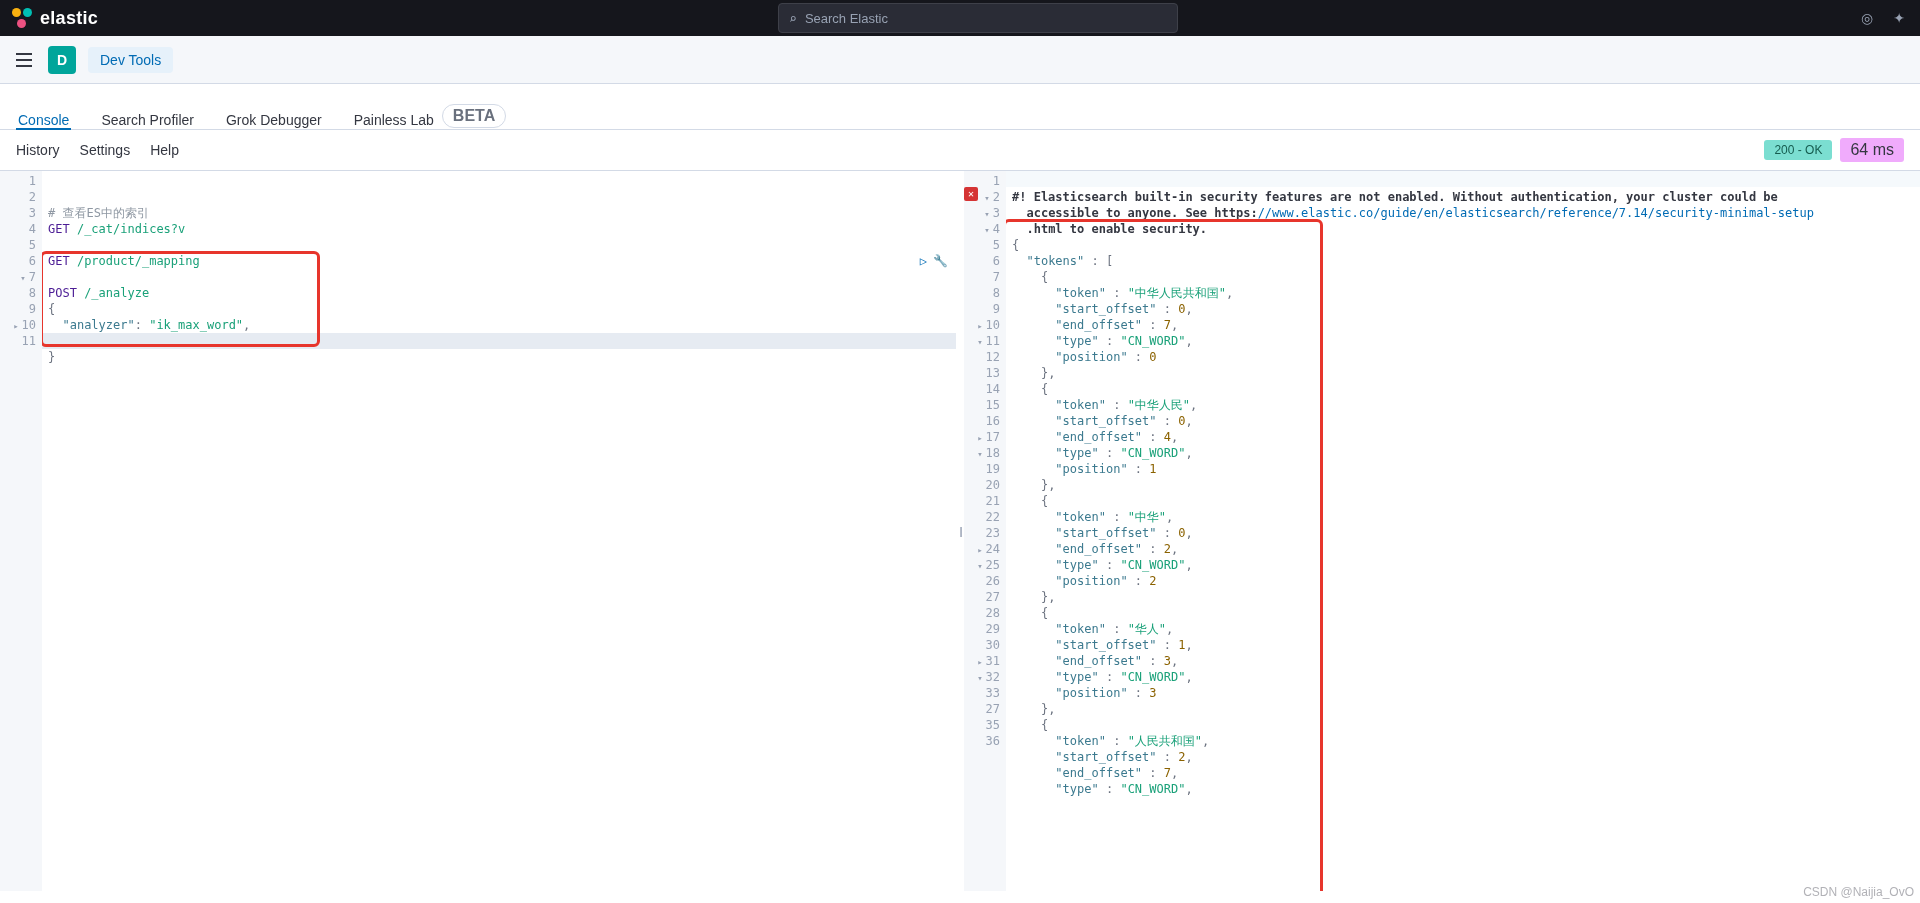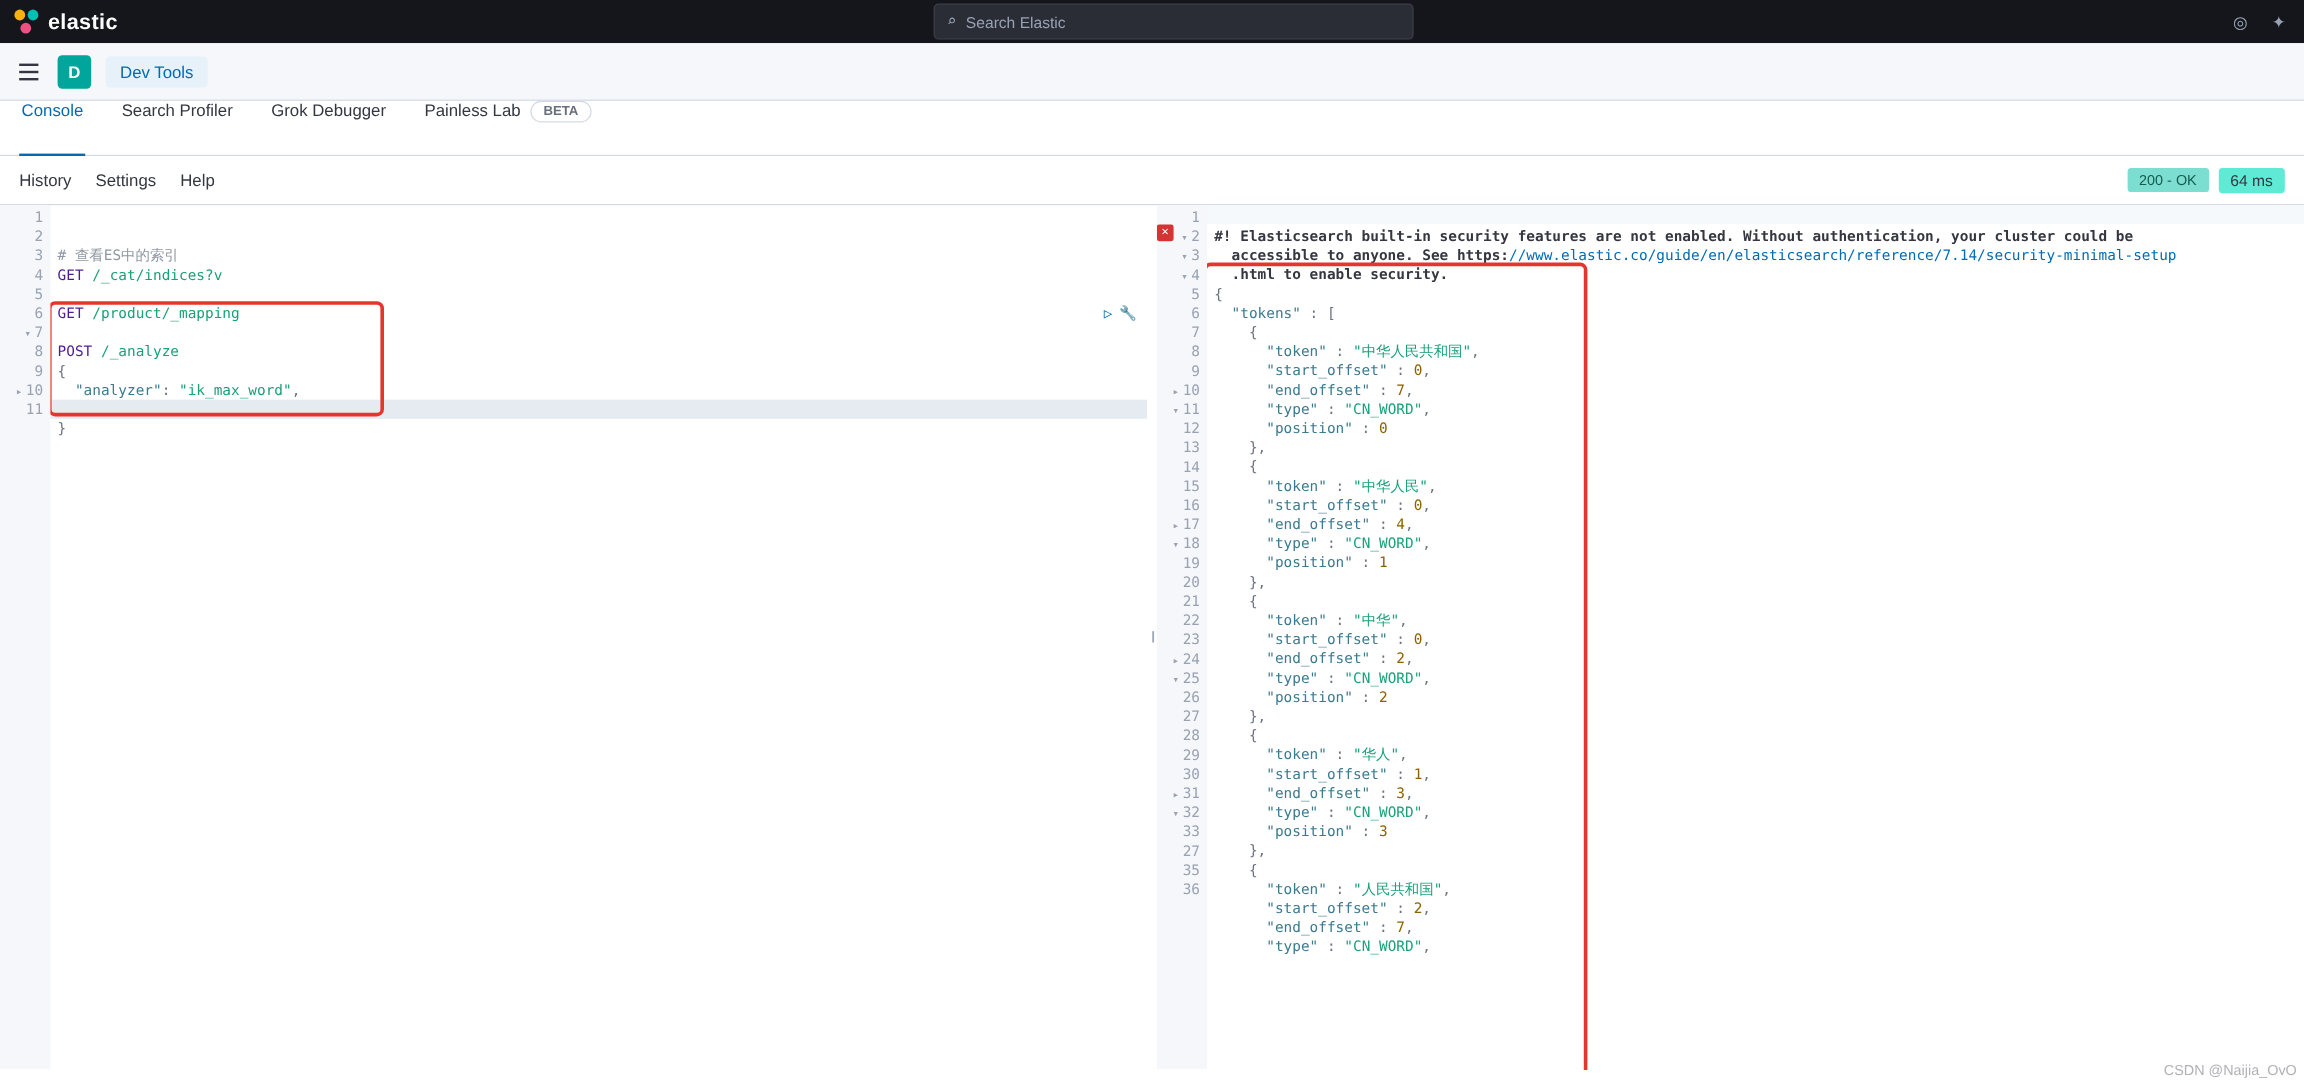--- a/index.html
+++ b/index.html
@@ -15,28 +15,28 @@
 .header-center { flex: 1; display: flex; justify-content: center; }
 .search-box { width: 400px; height: 30px; background: #2a2c36; border: 1px solid #3e4049; border-radius: 4px; display: flex; align-items: center; padding: 0 10px; color: #98a2b3; font-size: 13px; gap: 8px; }
 .header-right { display: flex; gap: 14px; align-items: center; color: #98a2b3; }
 .hr-icon { width: 18px; height: 18px; display: flex; align-items: center; justify-content: center; }
 .subheader { height: 48px; background: #f5f7fa; border-bottom: 1px solid #d3dae6; display: flex; align-items: center; padding: 0 12px; gap: 12px; }
 .hamburger { width: 24px; height: 24px; display: flex; flex-direction: column; justify-content: center; gap: 4px; cursor: pointer; padding: 0 4px; }
 .hamburger span { height: 2px; background: #343741; }
 .avatar-sq { width: 28px; height: 28px; background: #00a59b; border-radius: 4px; color: #fff; font-weight: 600; display: flex; align-items: center; justify-content: center; }
 .crumb-badge { background: #e6f1fa; color: #006bb4; padding: 5px 12px; border-radius: 4px; font-size: 14px; }
 .tabbar { border-bottom: 1px solid #d3dae6; display: flex; padding: 0 16px; gap: 28px; align-items: center; height: 46px; }
-.tab { padding: 0 2px; height: 46px; display: flex; align-items: flex-start; color: #343741; cursor: pointer; border-bottom: 2px solid transparent; gap: 8px; }
+.tab { padding: 0 2px; height: 46px; display: flex; align-items: flex-end; color: #343741; cursor: pointer; border-bottom: 2px solid transparent; gap: 8px; }
 .tab.active { color: #006bb4; border-bottom-color: #006bb4; font-weight: 500; }
-.beta { border: 1px solid #d3dae6; border-radius: 14px; padding: 2px 10px; font-size: 11px; font-weight: 600; color: #69707d; }
+.beta { border: 1px solid #d3dae6; border-radius: 14px; padding: 2px 10px; font-size: 16px; font-weight: 600; color: #69707d; }
 .toolbar { display: flex; height: 40px; align-items: center; padding: 0 16px; gap: 28px; }
 .toolbar-left { display: flex; gap: 20px; }
 .toolbar-right { margin-left: auto; display: flex; gap: 8px; align-items: center; }
 .status-pill { background: #7bded1; color: #155c4f; border-radius: 3px; padding: 3px 10px; font-size: 12px; font-weight: 500; }
-.time-pill { background: #5eead4; color: #343741; border-radius: 3px; padding: 3px 10px; font-size: 13px; font-weight: 500; }
+.time-pill { background: #f0abfc; color: #343741; border-radius: 3px; padding: 3px 10px; font-size: 16px; font-weight: 500; }
 .panes { display: flex; height: calc(100vh - 182px); border-top: 1px solid #d3dae6; position: relative; }
 .pane { flex: 1; overflow: hidden; position: relative; display: flex;}
 .gutter { width: 42px; background: #f5f7fa; text-align: right; padding: 2px 6px 2px 0; color: #98a2b3; font-family: Menlo, Consolas, monospace; font-size: 12px; line-height: 16px; user-select: none;}
 .gutter .gl { height: 16px;}
 .gutter .gl.fold::before { content:"▸"; color:#98a2b3; margin-right:3px; font-size:9px;}
 .gutter .gl.foldo::before { content:"▾"; color:#98a2b3; margin-right:3px; font-size:9px;}
 .code { flex: 1; font-family: Menlo, Consolas, monospace; font-size: 12px; line-height: 16px; padding: 2px 0 2px 6px; position: relative; white-space: pre; overflow: auto;}
 .splitter { width: 8px; background: transparent; position: relative; cursor: col-resize;}
 .splitter::before { content: "||"; position: absolute; top: 50%; left: 50%; transform: translate(-50%,-50%); color: #98a2b3; font-size: 10px; letter-spacing: -2px;}
 .tok-method { color: #4c1d95;}

